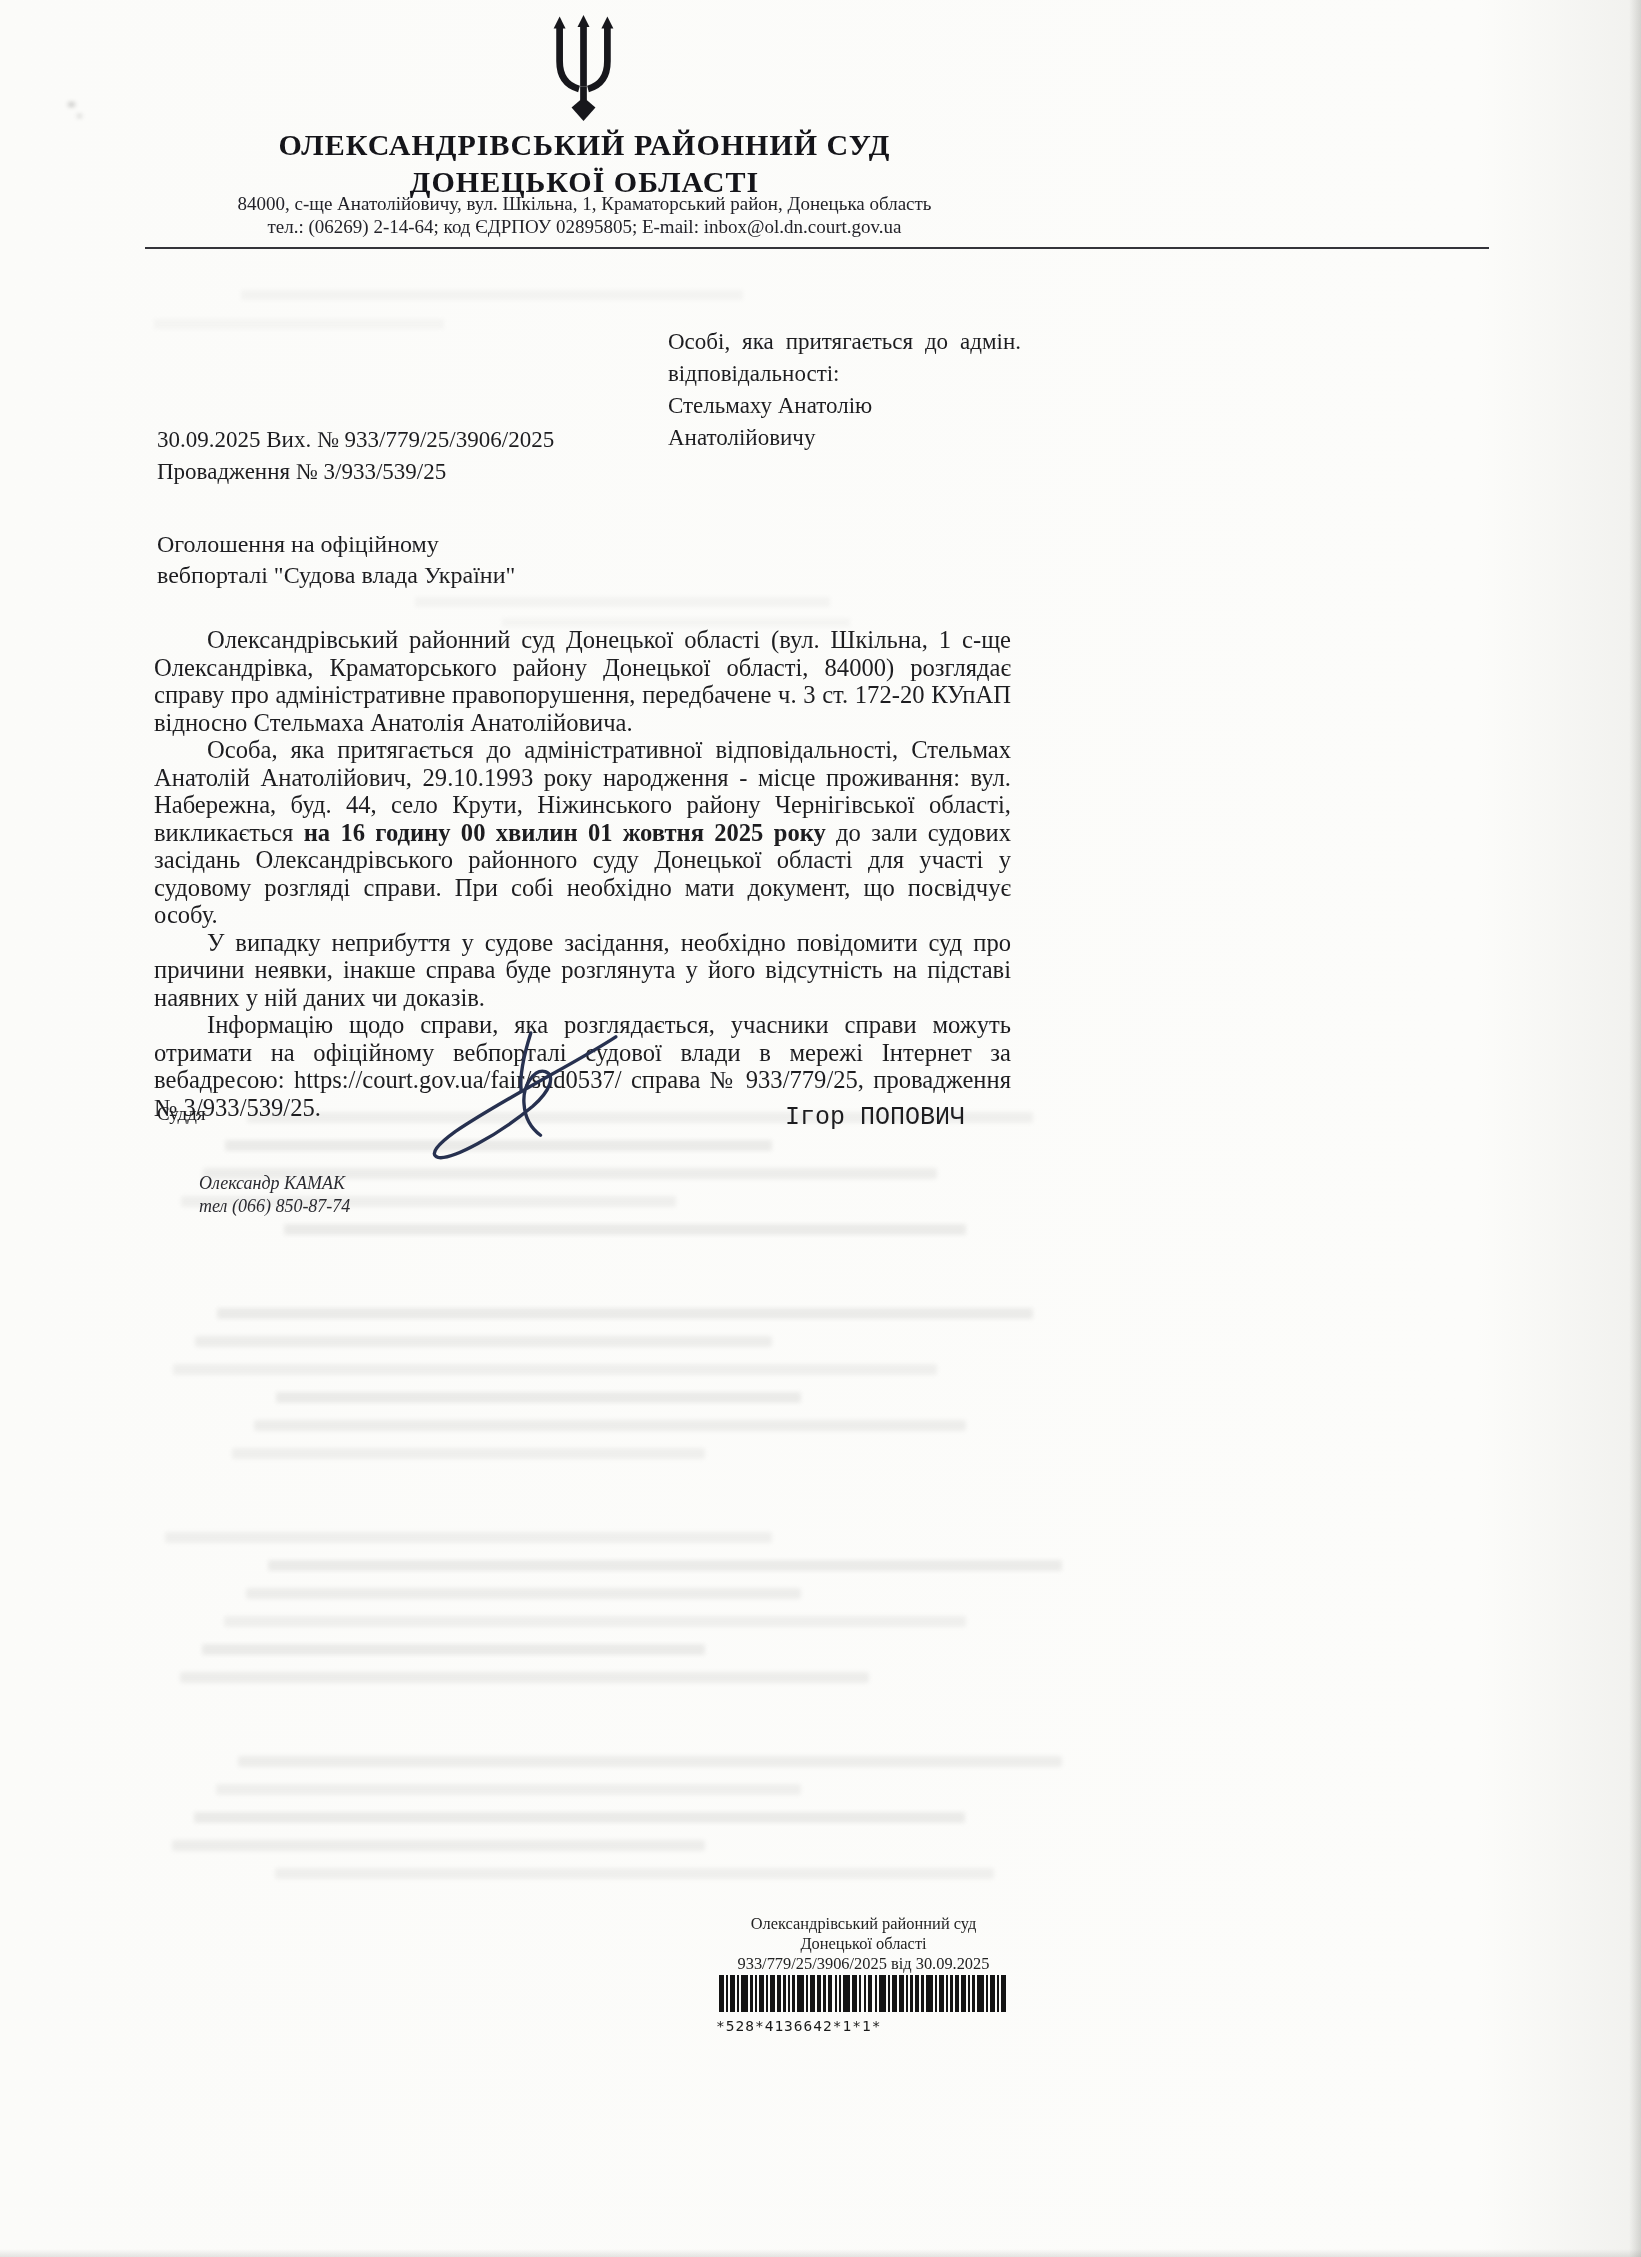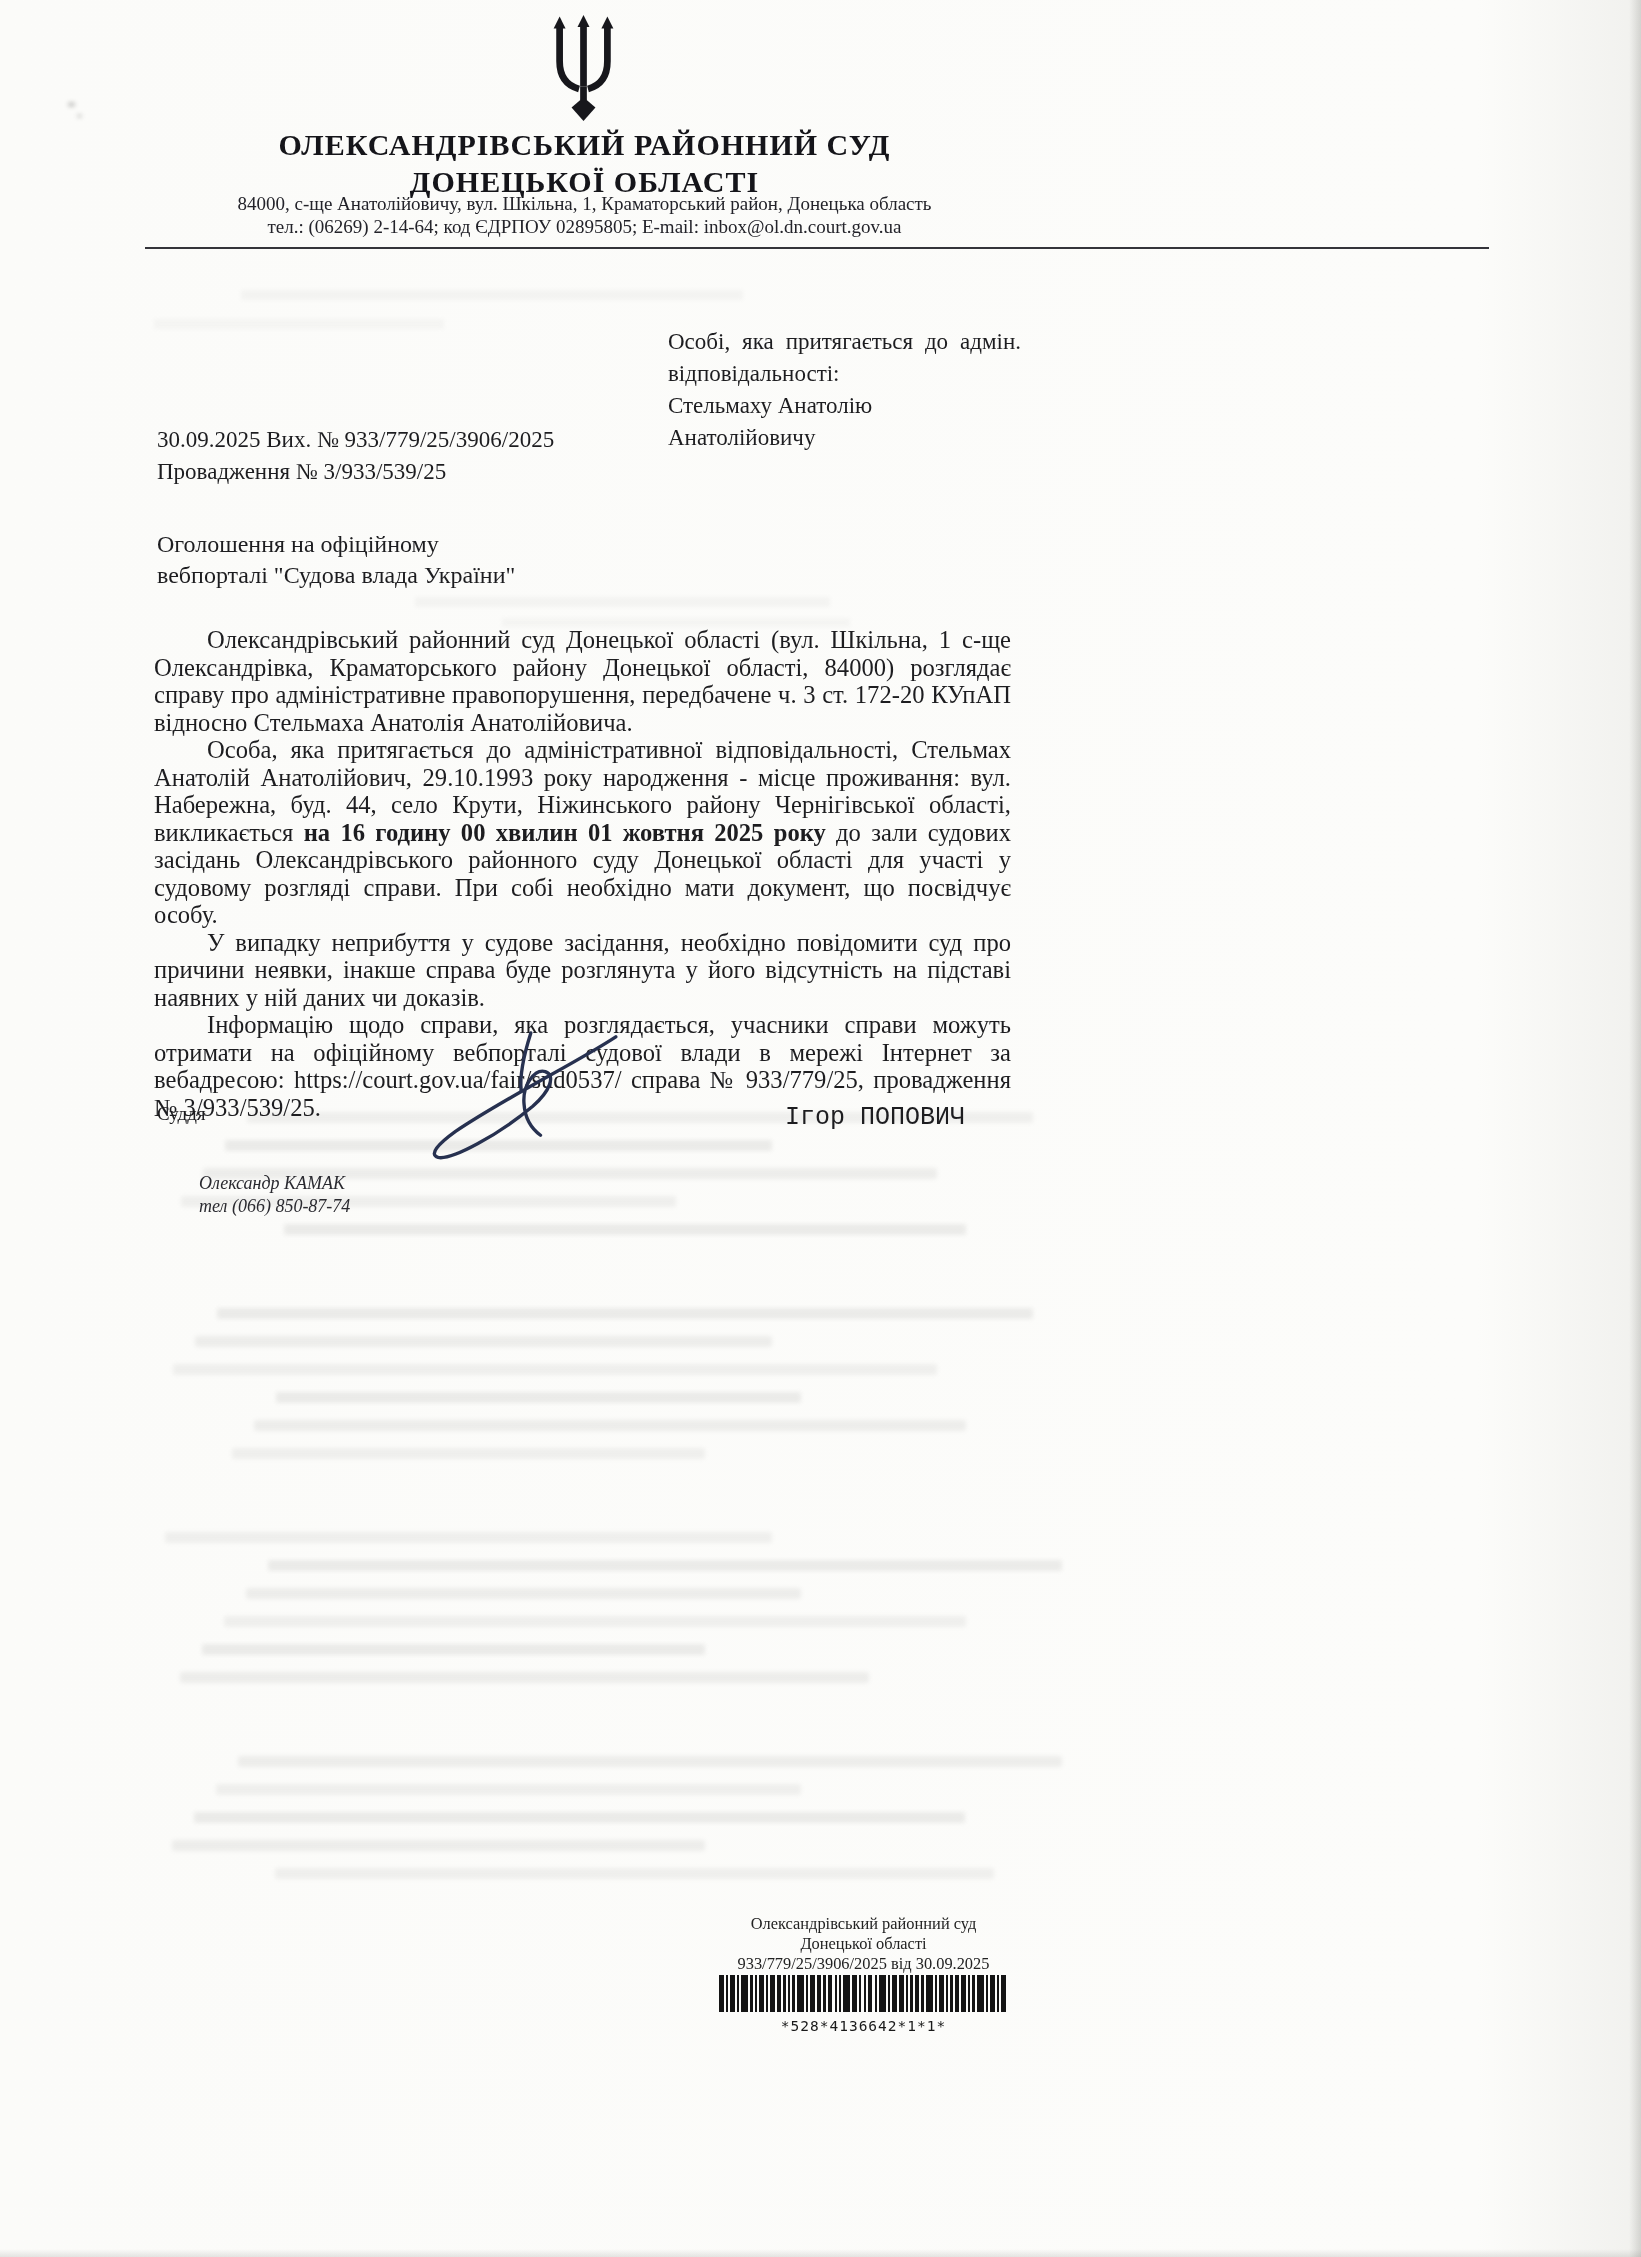--- a/index.html
+++ b/index.html
@@ -53,21 +53,21 @@
 
   .clerk{position:absolute;left:157px;top:1172px;font-size:18px;
     font-style:italic;line-height:23px;color:#2a2a30;margin-left:42px;}
 
   .stamp{position:absolute;left:714px;top:1914px;width:299px;
     text-align:center;font-size:16.4px;line-height:20px;color:#222;}
   .barcode{position:absolute;left:716px;top:1975px;width:295px;height:37px;
     display:flex;align-items:stretch;justify-content:center;}
   .barcode i{display:block;height:100%;background:#141414;}
   .barcode-text{position:absolute;left:716px;top:2018px;width:295px;
-    text-align:center;font-family:"DejaVu Sans Mono",monospace;
+    text-align:left;font-family:"DejaVu Sans Mono",monospace;
     font-size:14.5px;letter-spacing:1px;color:#1a1a1a;}
 </style>
 </head>
 <body>
 
 <div class="page">
 
   <div id="artifacts">
       <div class="ghost" style="left: 241px; top: 290px; width: 502px; height: 9.7px; opacity: 0.07;"></div>
       <div class="ghost" style="left: 154px; top: 319px; width: 290px; height: 9.7px; opacity: 0.06;"></div>

